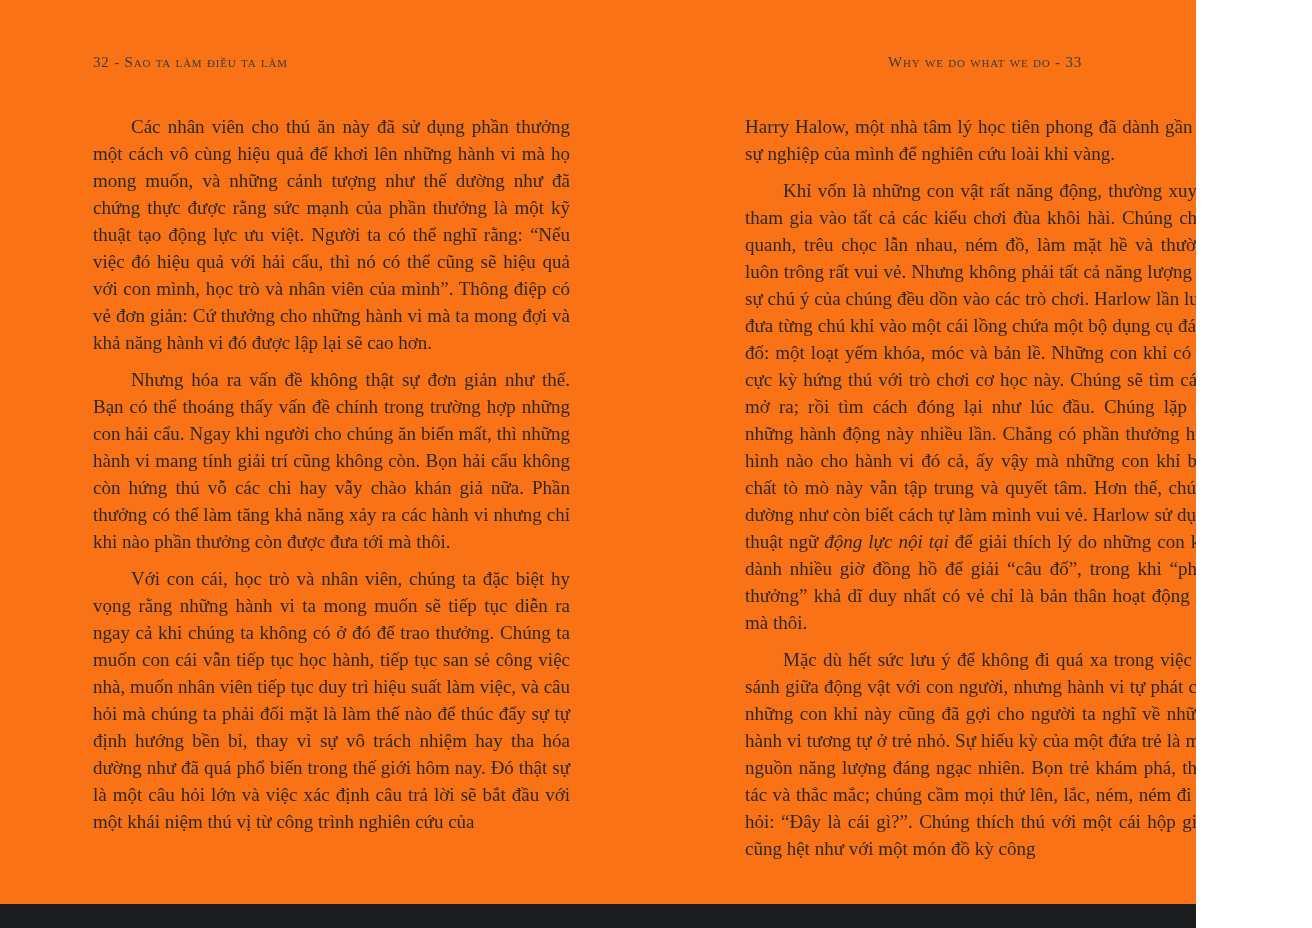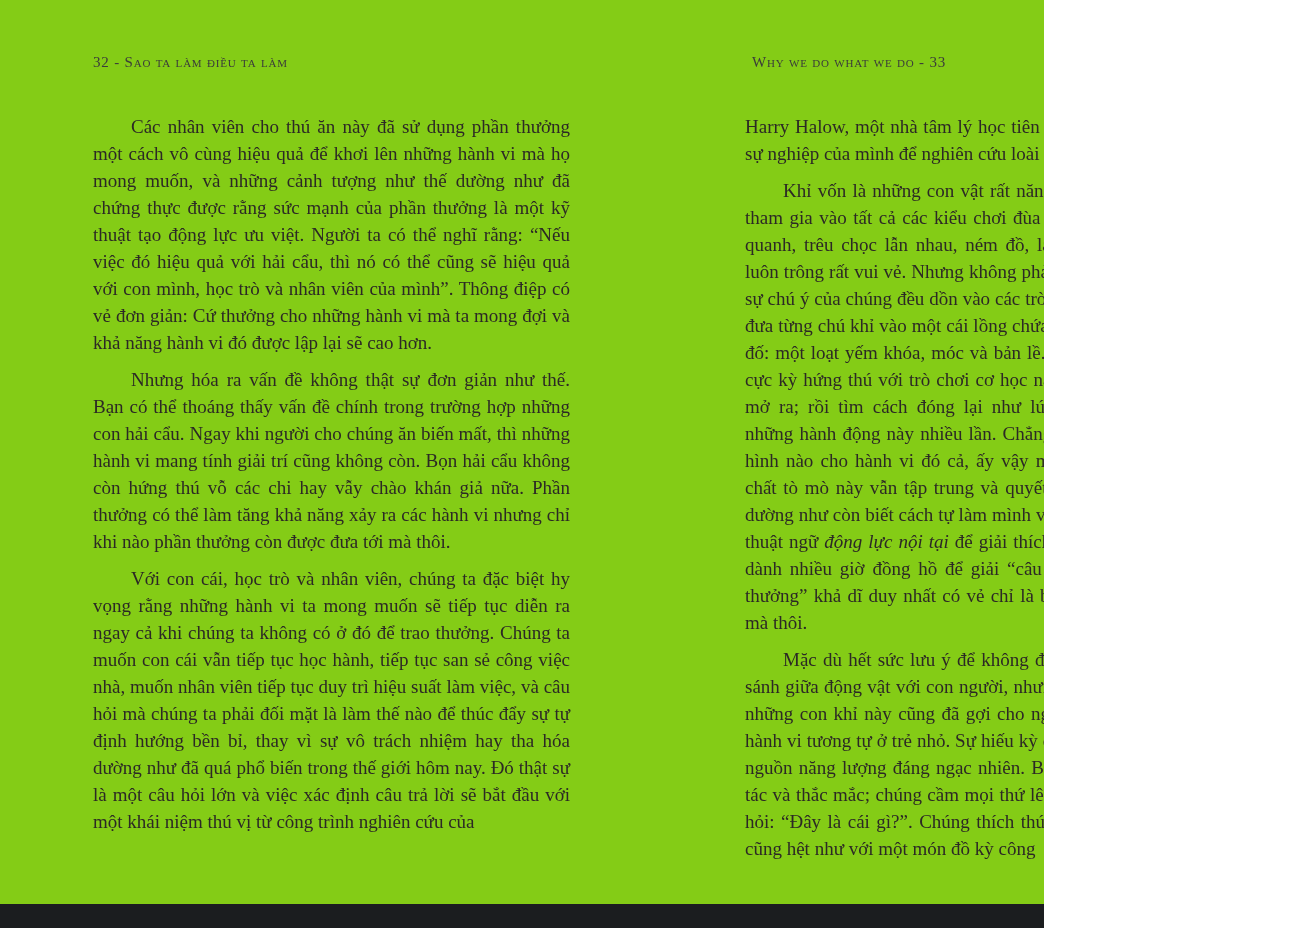--- a/index.html
+++ b/index.html
@@ -1,34 +1,34 @@
 <!DOCTYPE html>
 <html><head>
 <meta charset="utf-8">
 <style>
   html, body { margin: 0; padding: 0; }
   .spread {
     position: relative;
-    width: 1044px;
+    width: 1196px;
     height: 928px;
-    background: #84cc16;
+    background: #f97316;
     font-family: "Liberation Serif", serif;
     overflow: hidden;
   }
   .page-header {
     position: absolute;
     top: 54px;
     font-size: 15px;
     font-variant: small-caps;
     letter-spacing: 0.8px;
     color: #3b3b3b;
     white-space: nowrap;
   }
   .page-header.left  { left: 93px; }
-  .page-header.right { right: 98px; text-align: right; margin-left: 36px; }
+  .page-header.right { right: 114px; text-align: right; margin-left: 36px; }
   .column {
     position: absolute;
     top: 113px;
   }
   .column.left  { left: 93px;  width: 477px; }
   .column.right { left: 745px; width: 470px; }
   p.body {
     font-size: 19px;
     line-height: 27px;
     text-align: justify;

